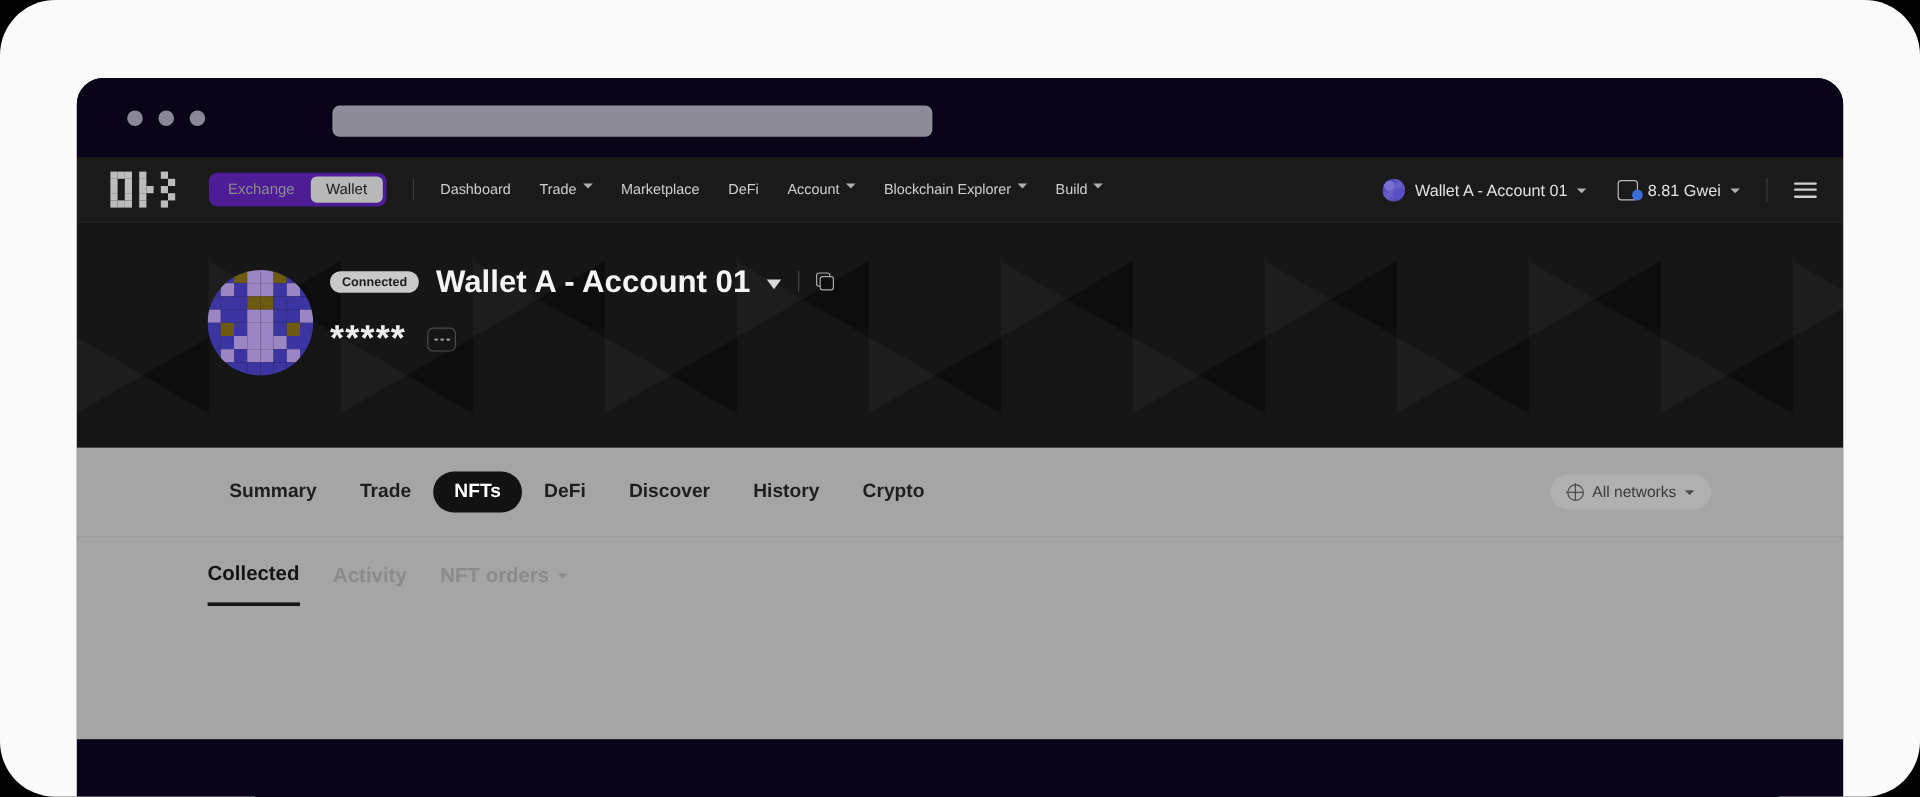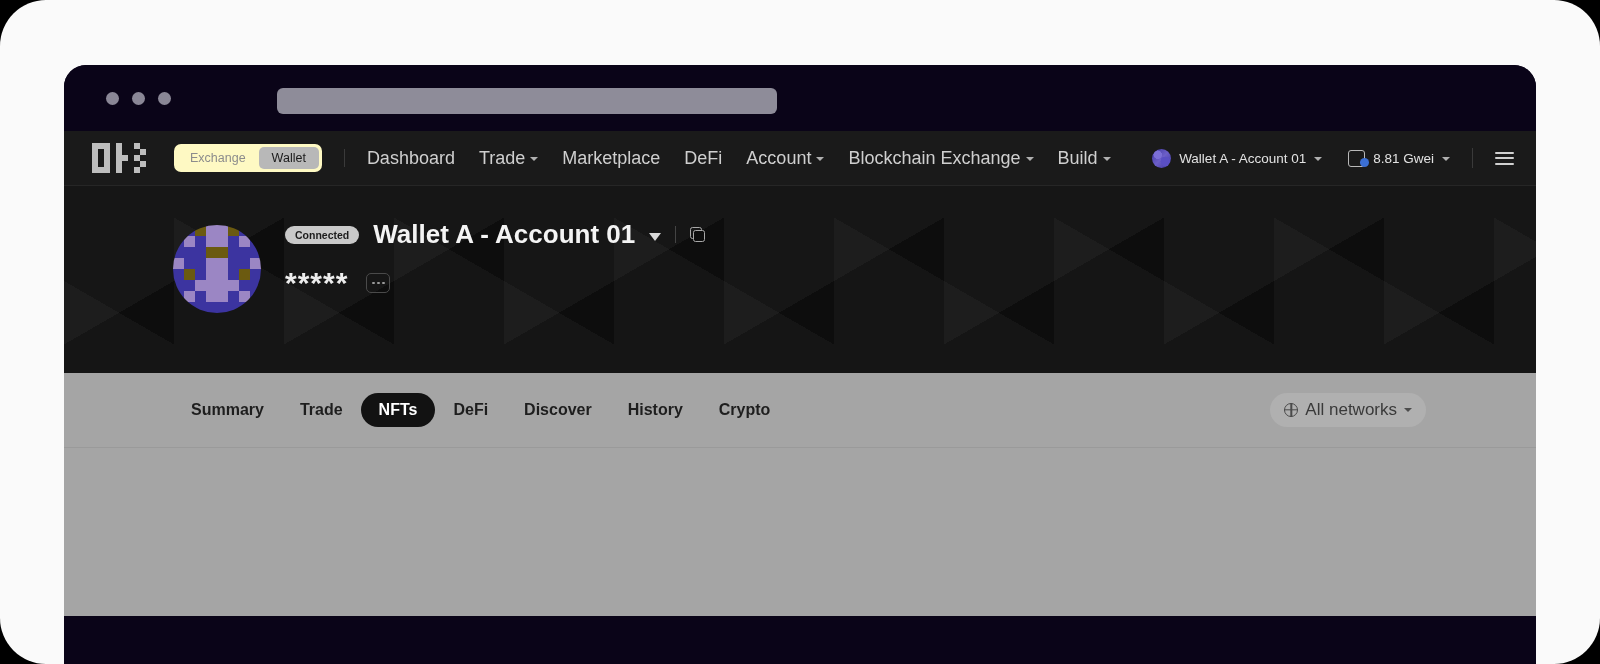--- a/index.html
+++ b/index.html
@@ -68,21 +68,21 @@
     grid-template-columns: repeat(9, 6px);
     grid-template-rows: repeat(5, 6px);
     gap: 0;
   }
   #okx-logo i { display: block; width: 6px; height: 6px; }
   #okx-logo i.on { background: #bdbdbd; }
 
   .seg-switch {
     margin-left: 28px;
     display: flex;
-    background: #fef9c3;
+    background: #4c1d95;
     border-radius: 7px;
     padding: 3px;
   }
   .seg-switch .seg {
     font-size: 12.5px;
     padding: 4px 13px;
     border-radius: 5px;
     color: #8c8c8c;
     font-weight: 500;
     white-space: nowrap;
@@ -95,22 +95,22 @@
     width: 1px; height: 18px;
     background: #3a3a3a;
     margin: 0 22px;
   }
   #nav-links {
     display: flex;
     align-items: center;
     gap: 24px;
   }
   .nav-link {
-    display: flex; align-items: center; gap: 5px;
-    font-size: 18px;
+    display: flex; align-items: flex-start; gap: 5px;
+    font-size: 12px;
     color: #cfcfcf;
     white-space: nowrap;
   }
   .caret {
     width: 0; height: 0;
     border-left: 4px solid transparent;
     border-right: 4px solid transparent;
     border-top: 4.5px solid #b0b0b0;
     display: inline-block;
     margin-top: 2px;
@@ -159,21 +159,21 @@
     height: 187px;
     background:
       linear-gradient(150deg, rgba(255,255,255,.035) 0 50%, transparent 50%) 0 0 / 220px 190px,
       linear-gradient(30deg, rgba(255,255,255,.03) 0 50%, transparent 50%) 110px 0 / 220px 190px,
       #0d0d0d;
     overflow: hidden;
   }
   #hero-inner {
     position: absolute;
     left: 109px; top: 17px;
-    display: flex; align-items: flex-start; gap: 24px;
+    display: flex; align-items: flex-start; gap: 14px;
   }
   #wallet-avatar {
     width: 88px; height: 88px;
     border-radius: 50%;
     overflow: hidden;
     display: grid;
     grid-template-columns: repeat(8, 1fr);
     grid-template-rows: repeat(8, 1fr);
     margin-top: 22px;
   }
@@ -271,21 +271,21 @@
     white-space: nowrap;
   }
   .main-tab.active { background: #121212; color: #fff; }
   #all-networks {
     position: absolute; right: 110px; top: 50%;
     transform: translateY(-50%);
     display: flex; align-items: center; gap: 7px;
     background: #b0b0b0;
     border-radius: 17px;
     padding: 7px 14px;
-    font-size: 17px; color: #3a3a3a; font-weight: 500;
+    font-size: 13px; color: #3a3a3a; font-weight: 500;
     white-space: nowrap;
   }
   .globe-icon {
     width: 14px; height: 14px; border-radius: 50%;
     border: 1.5px solid #4a4a4a;
     position: relative;
   }
   .globe-icon::before {
     content: ""; position: absolute; left: 50%; top: -1.5px;
     width: 1.4px; height: 14px; background: #4a4a4a; transform: translateX(-50%);
@@ -401,21 +401,21 @@
           <span>Marketplace</span>
         </span>
         <span class="nav-link">
           <span>DeFi</span>
         </span>
         <span class="nav-link">
           <span>Account</span>
           <span class="caret"></span>
         </span>
         <span class="nav-link">
-          <span>Blockchain Exchange</span>
+          <span>Blockchain Explorer</span>
           <span class="caret"></span>
         </span>
         <span class="nav-link">
           <span>Build</span>
           <span class="caret"></span>
         </span>
       </div>
 
       <div id="nav-right">
         <span class="nav-chip">
@@ -540,16 +540,28 @@
           <span class="main-tab">History</span>
           <span class="main-tab">Crypto</span>
         </div>
         <div id="all-networks">
           <span class="globe-icon"></span>
           <span>All networks</span>
           <span class="caret-sm"></span>
         </div>
       </div>
 
+      <div id="subtabs-row">
+        <span class="sub-tab active">
+          <span>Collected</span>
+        </span>
+        <span class="sub-tab">
+          <span>Activity</span>
+        </span>
+        <span class="sub-tab">
+          <span>NFT orders</span>
+          <span class="caret-sm" style="border-top-color:#8b8b8b"></span>
+        </span>
+      </div>
 
     </div>
   </div>
 </div>
 
 </body></html>

